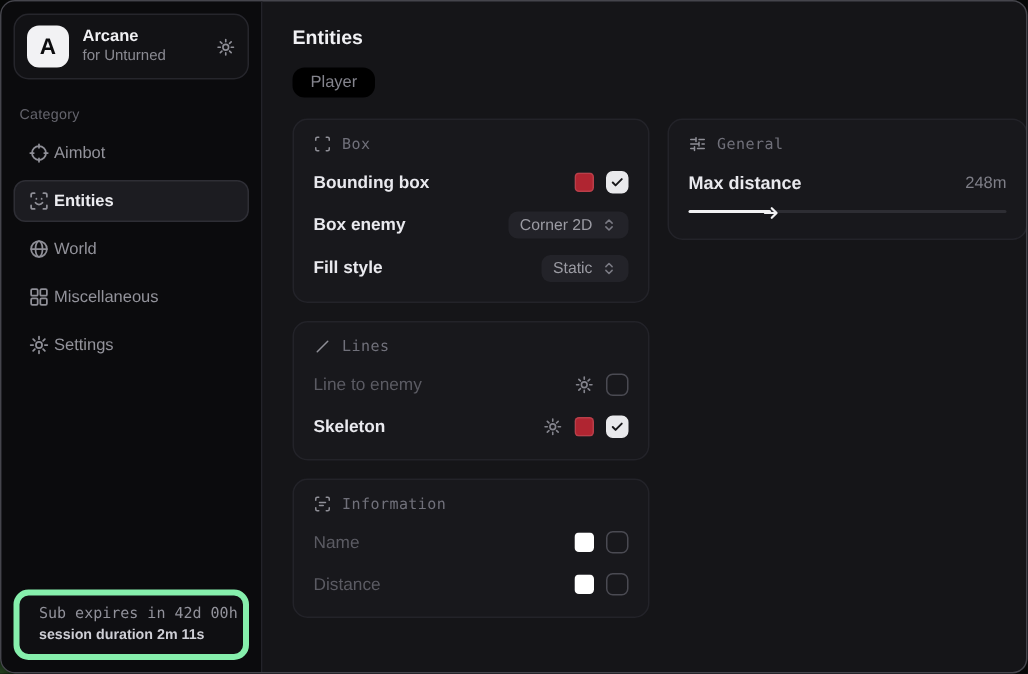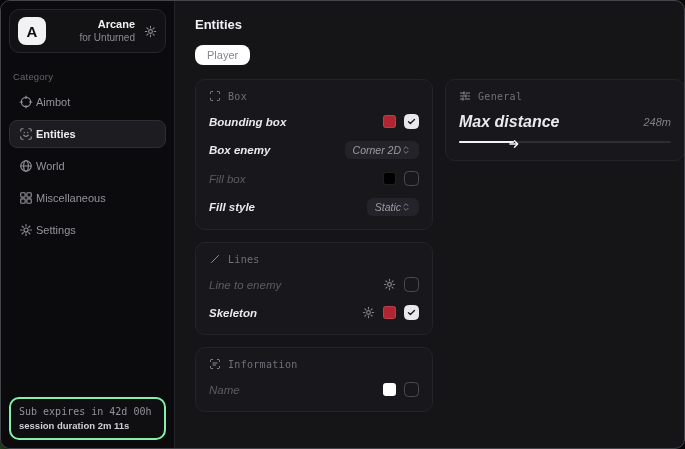--- a/index.html
+++ b/index.html
@@ -7,61 +7,61 @@
     font-family:"Liberation Sans",sans-serif;-webkit-font-smoothing:antialiased;}
   .window{position:absolute;inset:0;border:1px solid #45454c;border-radius:10px;
     overflow:hidden;display:flex;background:#151518;box-sizing:border-box;}
   
   .sidebar{width:174px;min-width:174px;background:#0b0b0d;border-right:1px solid #232329;
     display:flex;flex-direction:column;box-sizing:border-box;}
   .side-header{margin:8px;padding:7px 8px;display:flex;align-items:center;gap:9px;
     background:#121215;border:1px solid #26262c;border-radius:10px;}
   .logo{width:28px;height:28px;border-radius:8px;background:#f2f2f4;color:#0c0c0e;
     display:flex;align-items:center;justify-content:center;font-weight:bold;font-size:15px;}
-  .side-header .names{flex:1;line-height:1.25;text-align:right;}
+  .side-header .names{flex:1;line-height:1.25;}
   .app-title{font-size:11px;font-weight:bold;color:#f0f0f3;}
   .app-subtitle{font-size:10px;color:#8a8a92;}
   .icon{display:inline-flex;align-items:center;justify-content:center;color:#8f8f97;flex:none;}
   .icon svg{display:block;}
   .category{font-size:9.5px;color:#64646c;margin:10px 12px 4px 12px;letter-spacing:.2px;}
   .side-item{display:flex;align-items:center;gap:3px;margin:2px 8px;padding:6px 9px;
     border:1px solid transparent;border-radius:8px;color:#93939b;cursor:pointer;}
   .side-item .lbl{font-size:11px;}
   .side-item.active{background:#1c1c21;border-color:#2e2e35;color:#ededf1;}
   .side-item.active .lbl{font-weight:bold;color:#ededf1;}
   .side-spacer{flex:1;}
-  .side-footer{margin:8px;padding:7px 8px;border:2px solid #86efac;border-radius:10px;background:#0f0f12;}
+  .side-footer{margin:8px;padding:7px 13px;border:4px solid #86efac;border-radius:10px;background:#0f0f12;}
   .foot1{font-family:"DejaVu Sans Mono",monospace;font-size:10px;color:#91919a;white-space:nowrap;}
   .foot2{font-size:9.5px;font-weight:bold;color:#cfcfd6;margin-top:3px;}
   
   .main{flex:1;padding:16px 12px 12px 20px;box-sizing:border-box;overflow:hidden;}
   .page-title{font-size:13px;font-weight:bold;color:#f1f1f4;}
   .tabs{display:flex;gap:6px;margin-top:13px;}
-  .tab{padding:4px 12px;border-radius:8px;font-size:11px;color:#84848d;background:#ffffff;cursor:pointer;}
+  .tab{padding:4px 12px;border-radius:8px;font-size:11px;color:#84848d;background:#000000;cursor:pointer;}
   .tab.active{background:#2c2c32;color:#f0f0f3;font-weight:bold;}
   .columns{display:flex;gap:12px;margin-top:14px;align-items:flex-start;}
   .col-left{width:238px;min-width:238px;display:flex;flex-direction:column;gap:12px;}
   .col-right{width:240px;min-width:240px;border-radius:24px;}
   .card{background:#18181c;border:1px solid #232329;border-radius:10px;padding:10px 13px 13px 13px;box-sizing:border-box;}
   .card-head{display:flex;align-items:center;gap:7px;color:#70707a;margin-bottom:2px;}
   .card-head .ttl{font-family:"DejaVu Sans Mono",monospace;font-size:10px;letter-spacing:.3px;}
-  .row{display:flex;align-items:center;justify-content:space-between;margin-top:11px;min-height:17px;font-style:italic;}
+  .row{display:flex;align-items:center;justify-content:space-between;margin-top:11px;min-height:17px;}
   .row .lbl{font-size:11.5px;font-weight:bold;color:#e9e9ee;}
   .row.dim .lbl{color:#5b5b63;font-weight:normal;}
   .ctrls{display:flex;align-items:center;gap:8px;}
   .swatch{width:11px;height:11px;border-radius:3px;border:1px solid rgba(255,255,255,.12);cursor:pointer;}
   .checkbox{width:15px;height:15px;border-radius:4.5px;box-sizing:border-box;cursor:pointer;
     border:1.4px solid #4a4a52;background:transparent;display:flex;align-items:center;justify-content:center;}
   .checkbox.checked{background:#e9e9ec;border-color:#e9e9ec;color:#17171a;}
-  .dropdown{display:flex;align-items:center;background:#232329;border-radius:6px;
+  .dropdown{display:flex;align-items:center;gap:6px;background:#232329;border-radius:6px;
     padding:3px 8px;font-size:10.5px;color:#9b9ba3;cursor:pointer;}
   .dropdown .icon{color:#7b7b84;}
   .row-gear{color:#84848d;cursor:pointer;display:inline-flex;}
   
-  .slider-row .lbl{font-size:16px;font-weight:bold;color:#e9e9ee;}
+  .slider-row .lbl{font-size:12px;font-weight:bold;color:#e9e9ee;}
   .slider-val{font-size:11px;color:#7e7e87;}
   .slider{position:relative;height:10px;margin-top:6px;cursor:pointer;}
   .slider .track{position:absolute;left:0;right:0;top:4px;height:2px;border-radius:2px;background:#2d2d33;}
   .slider .fill{position:absolute;left:0;top:4px;height:2px;border-radius:2px;background:#f2f2f4;}
   .slider .thumb{position:absolute;top:-1px;margin-left:-5px;color:#f2f2f4;}
 </style>
 </head>
 <body>
 
 <div class="window">
@@ -185,27 +185,20 @@
                 <span>Corner 2D</span>
                 <span class="icon">
                   <svg width="10" height="10" viewBox="0 0 24 24" fill="none" stroke="currentColor" stroke-width="2.4" stroke-linecap="round" stroke-linejoin="round">
                       <path d="M7 9l5-5 5 5M7 15l5 5 5-5"></path>
                     </svg>
                 </span>
               </span>
             </span>
           </div>
 
-          <div class="row dim">
-            <span class="lbl">Fill box</span>
-            <span class="ctrls">
-              <span class="swatch" style="background-color: rgb(0, 0, 0);"></span>
-              <span class="checkbox"></span>
-            </span>
-          </div>
 
           <div class="row">
             <span class="lbl">Fill style</span>
             <span class="ctrls">
               <span class="dropdown">
                 <span>Static</span>
                 <span class="icon">
                   <svg width="10" height="10" viewBox="0 0 24 24" fill="none" stroke="currentColor" stroke-width="2.4" stroke-linecap="round" stroke-linejoin="round">
                       <path d="M7 9l5-5 5 5M7 15l5 5 5-5"></path>
                     </svg>
@@ -268,20 +261,27 @@
           </div>
 
           <div class="row dim">
             <span class="lbl">Name</span>
             <span class="ctrls">
               <span class="swatch" style="background-color: rgb(255, 255, 255);"></span>
               <span class="checkbox"></span>
             </span>
           </div>
 
+          <div class="row dim">
+            <span class="lbl">Distance</span>
+            <span class="ctrls">
+              <span class="swatch" style="background-color: rgb(255, 255, 255);"></span>
+              <span class="checkbox"></span>
+            </span>
+          </div>
         </div>
 
       </div>
 
       <div class="col-right">
 
         <div class="card">
           <div class="card-head">
             <span class="icon">
               <svg width="12" height="12" viewBox="0 0 24 24" fill="none" stroke="currentColor" stroke-width="2" stroke-linecap="round">

